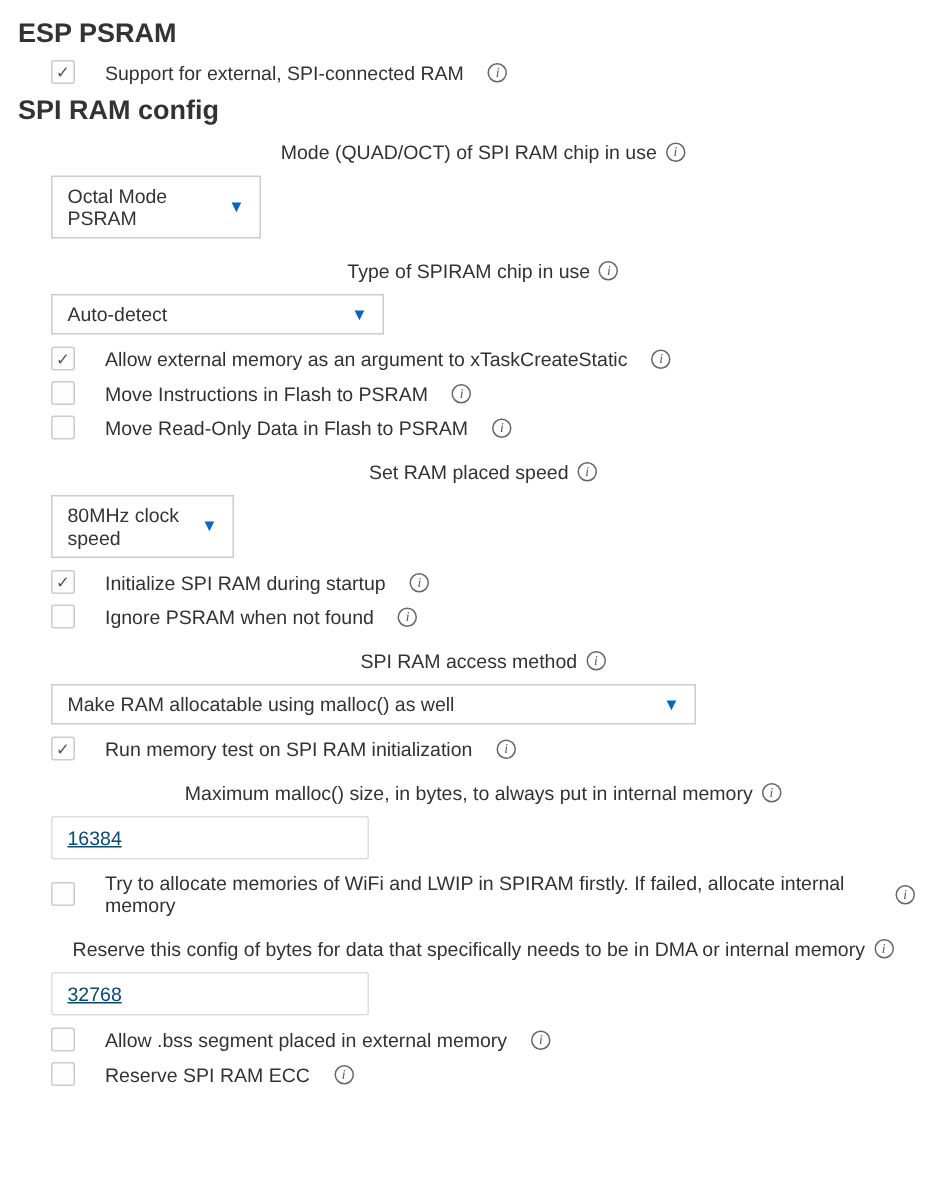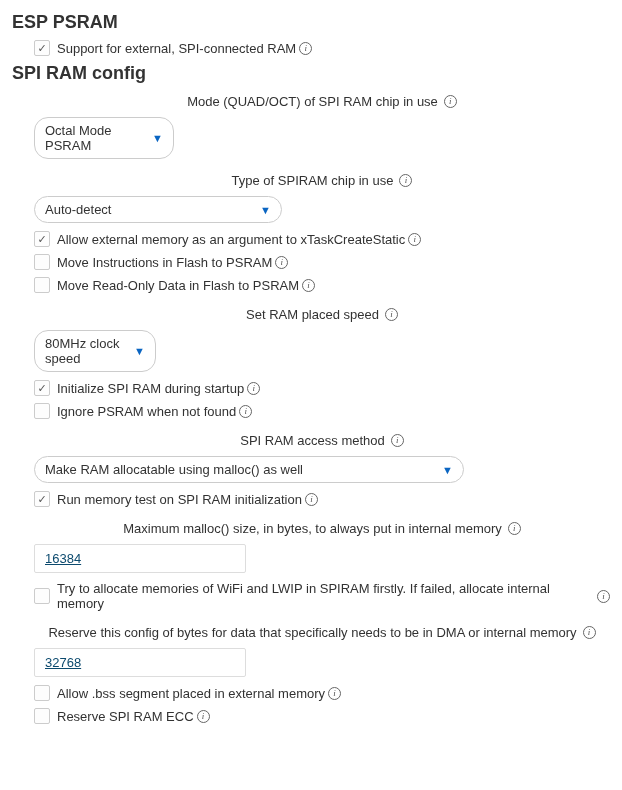--- a/index.html
+++ b/index.html
@@ -18,21 +18,21 @@
     color: #333;
     margin: 4px 0 6px 0;
   }
   .indent {
     padding-left: 22px;
   }
   .row {
     display: flex;
     align-items: center;
     margin: 7px 0;
-    gap: 3px;
+    gap: 16px;
   }
   .row .label {
     color: #323232;
   }
   .info-icon {
     width: 13px;
     height: 13px;
     border: 1px solid #666;
     border-radius: 50%;
     display: inline-flex;
@@ -68,21 +68,21 @@
     align-items: center;
     gap: 6px;
     padding-left: 22px;
     justify-content: center;
   }
   .select-box {
     display: inline-flex;
     align-items: center;
     justify-content: space-between;
     border: 1px solid #ccc;
-    border-radius: 14px;
+    border-radius: 0;
     padding: 5px 10px;
     color: #333;
     background: #fff;
     cursor: pointer;
     margin-left: 22px;
   }
   .chevron {
     color: #0a65c2;
     font-size: 11px;
     margin-left: 14px;
@@ -123,21 +123,21 @@
 </div>
 <div class="select-box" style="width:140px">
   <span>Octal Mode PSRAM</span>
   <span class="chevron">▼</span>
 </div>
 
 <div class="field-label spacing-block">
   <span>Type of SPIRAM chip in use</span>
   <span class="info-icon">i</span>
 </div>
-<div class="select-box" style="width:248px">
+<div class="select-box" style="width:222px">
   <span>Auto-detect</span>
   <span class="chevron">▼</span>
 </div>
 
 <div class="indent" style="margin-top:8px">
   <div class="row">
     <span class="checkbox checked"></span>
     <span class="label">Allow external memory as an argument to xTaskCreateStatic</span>
     <span class="info-icon">i</span>
   </div>

